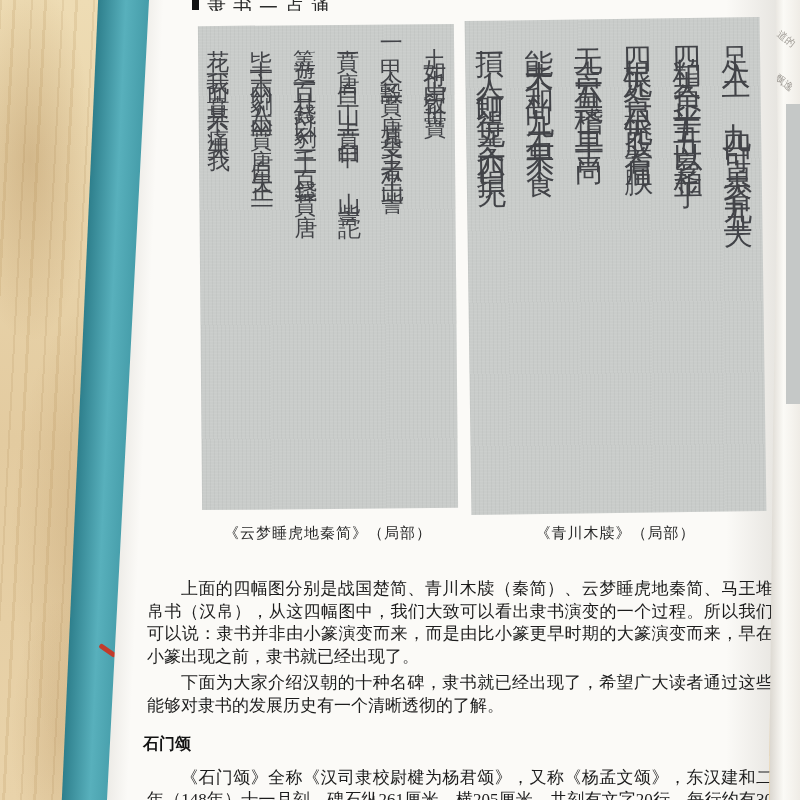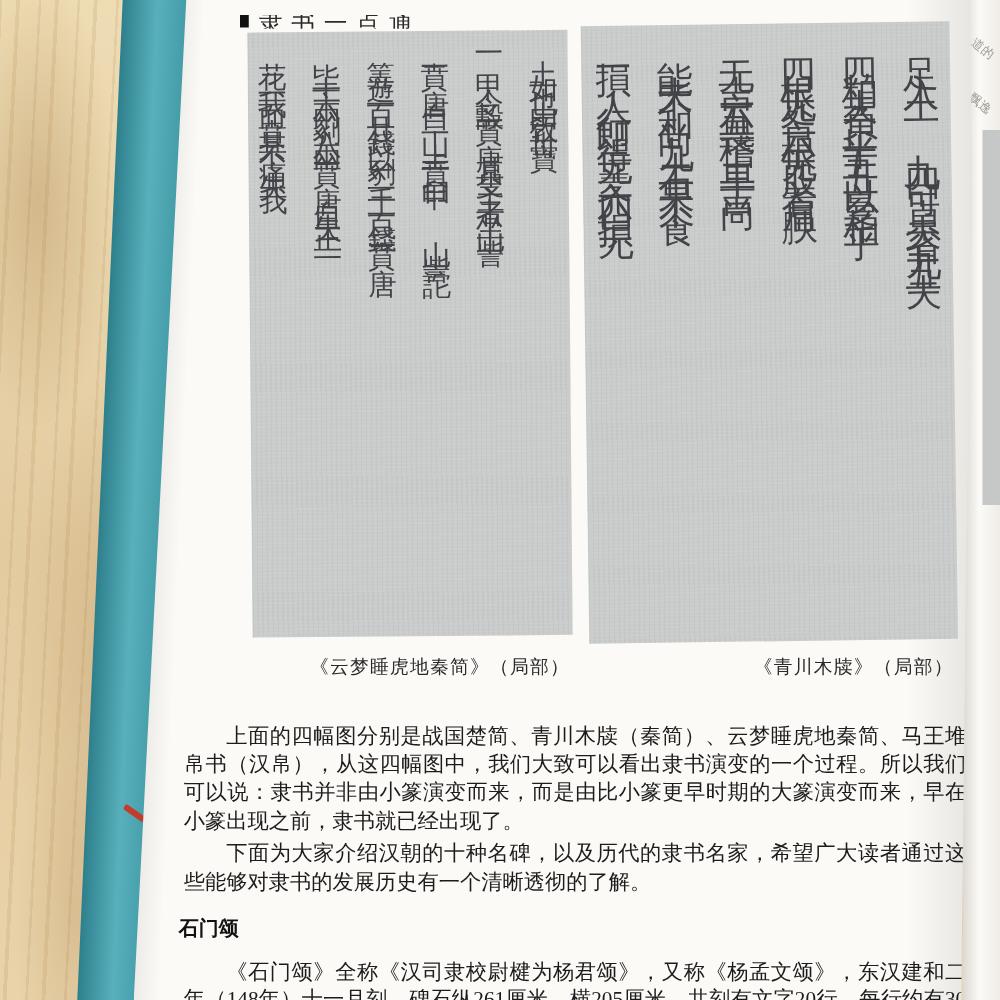--- a/index.html
+++ b/index.html
@@ -54,21 +54,21 @@
     position:absolute;left:102px;top:-10px;width:58px;height:820px;
     transform:rotate(2.6deg);
     background:linear-gradient(90deg,rgba(90,80,60,.18),rgba(0,0,0,0) 75%);
   }
   .page-right-shade{
     position:absolute;left:726px;top:0;width:52px;height:800px;
     background:linear-gradient(90deg,rgba(0,0,0,0),rgba(125,118,105,.16));
   }
   
   .running-header{
-    position:absolute;top:12px;left:192px;height:11px;width:260px;overflow:hidden;
+    position:absolute;top:0;left:192px;height:11px;width:260px;overflow:hidden;
   }
   .running-header .bar{
     display:inline-block;width:7px;height:22px;background:#111;
     vertical-align:top;margin-right:8px;margin-top:-12px;
   }
   .running-header .title{
     display:inline-block;margin-top:-12px;font-size:19px;letter-spacing:7px;
     color:#2b2b2b;font-family:"Liberation Sans",sans-serif;
   }
   
@@ -82,21 +82,21 @@
   }
   .fig-yunmeng{left:200px;top:25px;width:256px;height:484px;transform:rotate(-.5deg);padding:6px 8px;box-sizing:border-box;}
   .fig-mawangdui{left:468px;top:19px;width:295px;height:494px;transform:rotate(-.8deg);padding:6px 10px;box-sizing:border-box;}
   .cal-col{
     writing-mode:vertical-rl;text-orientation:upright;
     color:#33353a;opacity:.9;line-height:1;
   }
   .fig-yunmeng .cal-col{font-size:23px;letter-spacing:11px;}
   .fig-mawangdui .cal-col{font-size:29px;letter-spacing:12px;}
   .caption{
-    position:absolute;text-align:right;font-size:15px;color:#2a2a2a;letter-spacing:1px;
+    position:absolute;text-align:center;font-size:15px;color:#2a2a2a;letter-spacing:1px;
   }
   .caption-1{left:200px;top:524px;width:256px;}
   .caption-2{left:468px;top:524px;width:295px;}
   
   .body-text{
     position:absolute;left:143px;top:574px;width:634px;
     font-size:17px;line-height:22.5px;color:#1c1c1c;text-align:justify;
   }
   .body-text p{margin:4px;text-indent:2em;}
   .section-heading{
@@ -141,17 +141,17 @@
       <div class="cal-col">无吉六五畏稽土早吉尚</div>
       <div class="cal-col">能夫不和尚九土石果不食</div>
       <div class="cal-col">損一人行即得无羑六四損无</div>
     </div>
 
   <div class="caption caption-1">《云梦睡虎地秦简》（局部）</div>
   <div class="caption caption-2">《青川木牍》（局部）</div>
 
   <div class="body-text">
     <p>上面的四幅图分别是战国楚简、青川木牍（秦简）、云梦睡虎地秦简、马王堆帛书（汉帛），从这四幅图中，我们大致可以看出隶书演变的一个过程。所以我们可以说：隶书并非由小篆演变而来，而是由比小篆更早时期的大篆演变而来，早在小篆出现之前，隶书就已经出现了。</p>
-    <p>下面为大家介绍汉朝的十种名碑，以及历代的隶书名家，希望广大读者通过这些能够对隶书的发展历史有一个清晰透彻的了解。</p>
+    <p>下面为大家介绍汉朝的十种名碑，隶书就已经出现了，希望广大读者通过这些能够对隶书的发展历史有一个清晰透彻的了解。</p>
     <div class="section-heading">石门颂</div>
     <p>《石门颂》全称《汉司隶校尉楗为杨君颂》，又称《杨孟文颂》，东汉建和二年（148年）十一月刻，碑石纵261厘米，横205厘米，共刻有文字20行，每行约有30字，现藏于汉中博物馆。</p>
   </div>
 </div>
 
 </body></html>

